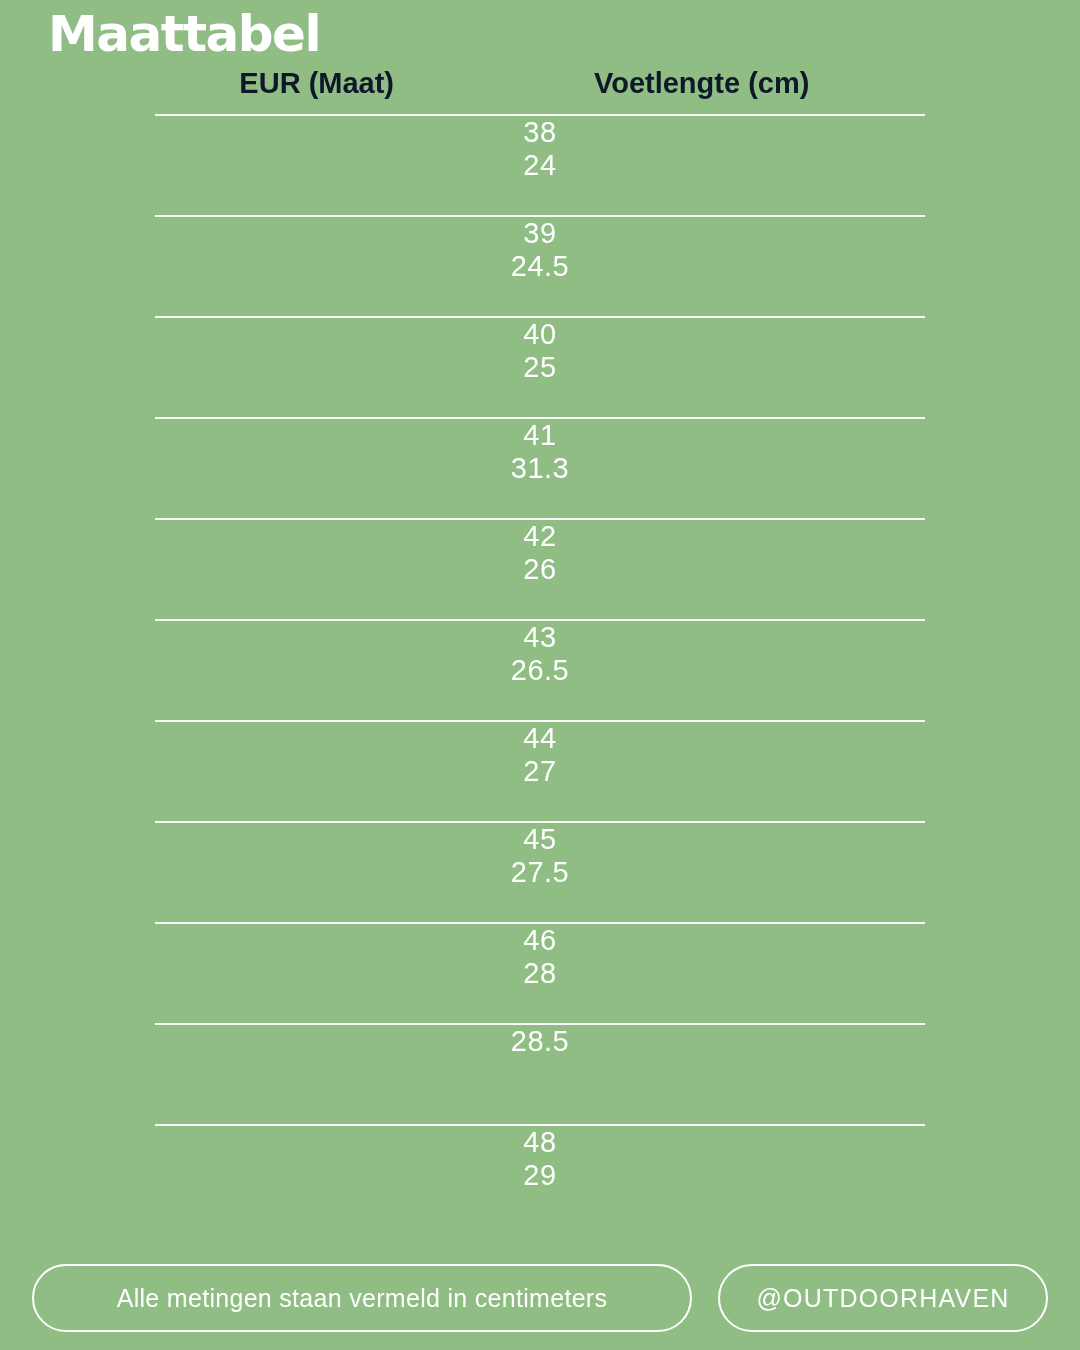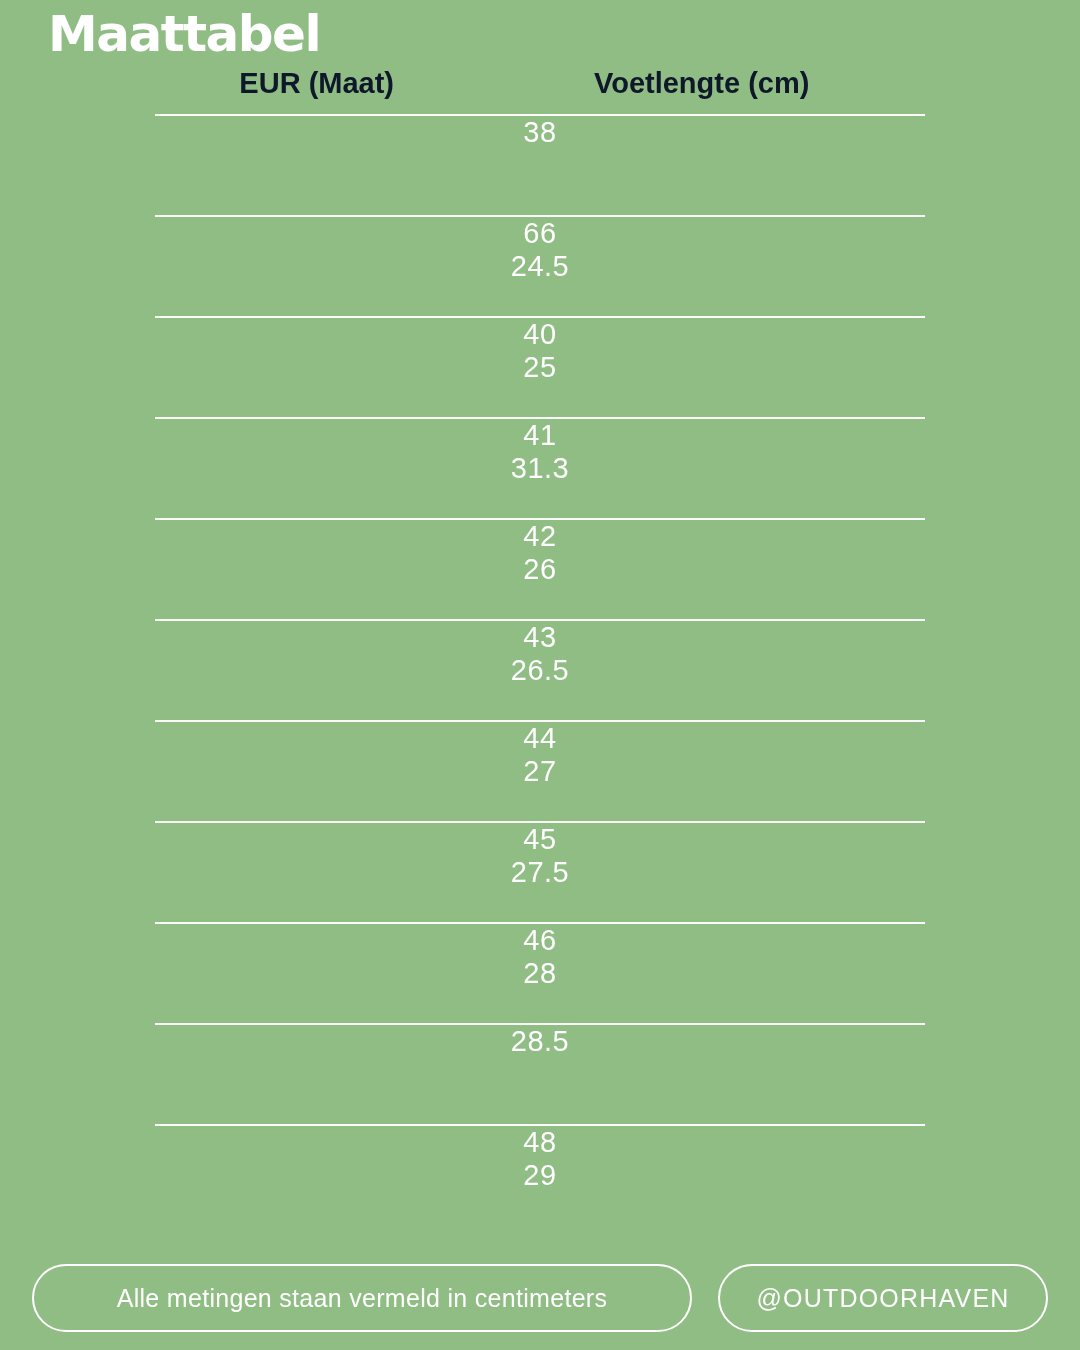--- a/index.html
+++ b/index.html
@@ -114,25 +114,26 @@
 
     <div class="head-row">
       <div class="head-cell col-a">EUR (Maat)</div>
       <div class="head-cell col-b">Voetlengte (cm)</div>
     </div>
 
     <div class="divider"></div>
 
     <div class="row">
       <div class="cell col-a">38</div>
+      <div class="cell col-b">24</div>
     </div>
     <div class="divider"></div>
 
     <div class="row">
-      <div class="cell col-a">66</div>
+      <div class="cell col-a">39</div>
       <div class="cell col-b">24.5</div>
     </div>
     <div class="divider"></div>
 
     <div class="row">
       <div class="cell col-a">40</div>
       <div class="cell col-b">25</div>
     </div>
     <div class="divider"></div>
 

